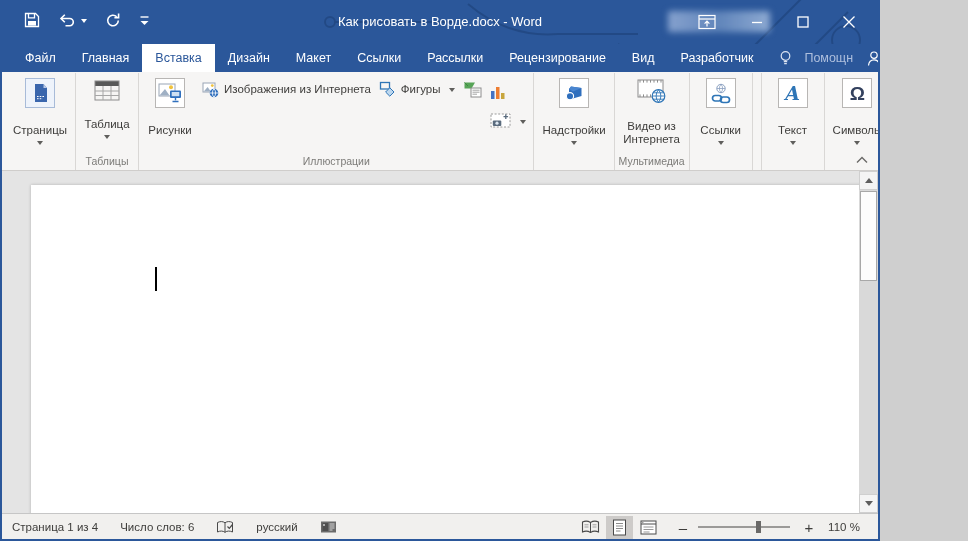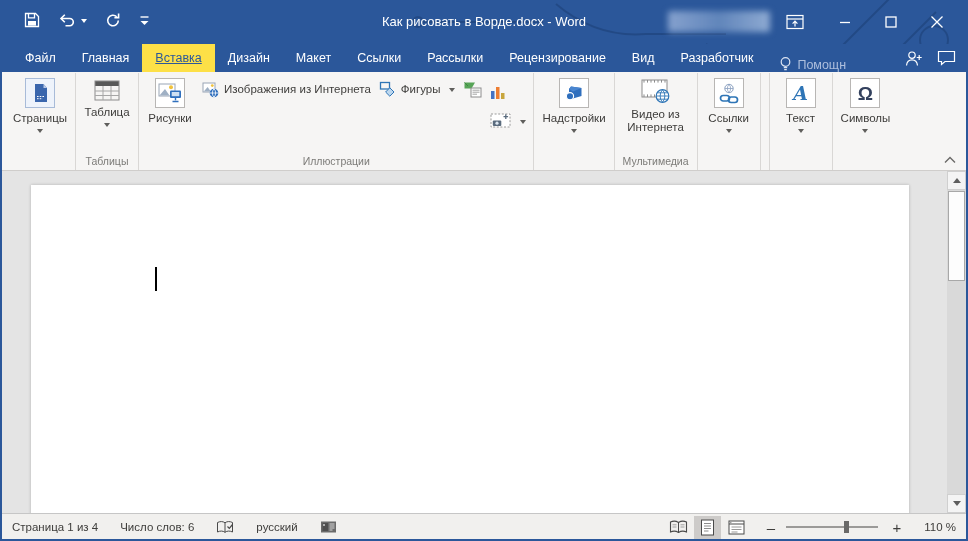--- a/index.html
+++ b/index.html
@@ -1,51 +1,51 @@
 <!DOCTYPE html>
 <html><head>
 <meta charset="utf-8">
 <style>
   * { margin:0; padding:0; box-sizing:border-box; }
   html,body { background:#cfcfcf; font-family:"Liberation Sans","DejaVu Sans",sans-serif; }
-  .window{ width:968px; height:541px; position:relative; background:#fff;
+  .window{ width:880px; height:541px; position:relative; background:#fff;
     border-left:2px solid #2b579a; border-right:2px solid #2b579a; border-bottom:2px solid #2b579a;
     overflow:hidden; }
   
   .titlebar{ height:44px; background:#2b579a; position:relative; color:#fff; }
   .circuit{ position:absolute; right:0; top:0; pointer-events:none; opacity:.55; }
   .qat{ position:absolute; left:16px; top:8px; display:flex; align-items:center; gap:6px; }
   .qat-btn{ background:none; border:none; color:#fff; display:flex; align-items:center; gap:2px;
     padding:4px 6px; cursor:default; }
   .title{ position:absolute; left:0; right:0; top:14px; text-align:center; font-size:13px; color:#fff; }
   .redaction{ position:absolute; left:666px; top:11px; width:102px; height:21px; border-radius:2px;
     background:linear-gradient(90deg, rgba(150,175,215,.85), rgba(110,145,195,.8), rgba(160,185,220,.85));
     filter:blur(3px); }
   .win-btns{ position:absolute; right:6px; top:0; height:44px; display:flex; align-items:center; }
   .win-btn{ width:46px; height:44px; background:none; border:none; display:flex; align-items:center;
     justify-content:center; color:#fff; }
   .win-btn.rdo{ margin-right:4px; }
   
   .tabrow{ height:28px; background:#2b579a; display:flex; align-items:stretch; padding-left:10px;
     color:#fff; font-size:12.5px; position:relative; }
   .tab{ padding:0 13px; display:flex; align-items:center; white-space:nowrap; cursor:default; }
-  .tab.active{ background:#fde047; color:#2b579a;text-decoration:underline; }
-  .tab.help{ color:#aebfdd; display:flex; gap:5px; align-items:flex-end; }
+  .tab.active{ background:#ffffff; color:#2b579a; }
+  .tab.help{ color:#aebfdd; display:flex; gap:12px; align-items:center; }
   .tabrow-right{ margin-left:auto; display:flex; align-items:center; padding-right:10px; gap:14px; }
   .tr-icon{ background:none; border:none; display:flex; align-items:center; }
   
   .ribbon{ height:99px; background:#f6f5f4; border-bottom:1px solid #cfcdcb; display:flex;
     position:relative; padding:1px 0 0 3px; }
   .group{ display:flex; flex-direction:column; border-right:1px solid #d9d7d5; }
   .group-body{ flex:1; display:flex; align-items:flex-start; padding:2px 3px 0; }
   .group-label{ height:17px; line-height:16px; font-size:10.5px; color:#7c7b78; text-align:center;
     white-space:nowrap; padding:0 4px; }
   .bb{ display:flex; flex-direction:column; align-items:center; min-width:56px; padding:3px 5px 0;
     background:none; border:none; cursor:default; }
-  .bb .lbl{ font-size:11.5px; color:#3e3d3b; margin-top:4px; line-height:13px; text-align:center; }
+  .bb .lbl{ font-size:11.5px; color:#3e3d3b; margin-top:16px; line-height:13px; text-align:center; }
   .iframe{ width:30px; height:30px; background:#fff; border:1px solid #b8b6b4; display:flex;
     align-items:center; justify-content:center; }
   .iframe.blue{ background:#eef3fb; border-color:#a8bbd8; }
   .car{ width:0; height:0; border:3.5px solid transparent; border-top:4px solid #5f5e5c; margin-top:4px; }
   .car-in{ display:inline-block; width:0; height:0; border:3px solid transparent;
     border-top:4px solid #5f5e5c; margin-left:4px; position:relative; top:2px; }
   .ill-col{ display:flex; flex-direction:row; padding-top:3px; }
   .sb{ display:flex; align-items:center; gap:5px; height:22px; padding:0 4px; background:none;
     border:none; font-size:11.5px; color:#3e3d3b; white-space:nowrap; cursor:default; }
   .ill-col2{ display:flex; flex-direction:column; gap:7px; padding-top:6px; }
@@ -73,21 +73,21 @@
     margin-right:22px; display:flex; align-items:center; white-space:nowrap; }
   .st-right{ margin-left:auto; display:flex; align-items:center; }
   .view-btn{ width:27px; height:23px; background:none; border:none; display:flex; align-items:center;
     justify-content:center; margin-left:2px; }
   .view-btn.sel{ background:#cdcbc9; }
   .zoom-out,.zoom-in{ background:none; border:none; font-size:15px; color:#3e3d3b; width:22px;
     margin-left:10px; }
   .zoom-in{ margin-left:8px; }
   .zoom-track{ width:92px; height:2px; background:#9b9a98; position:relative; margin-left:4px; }
   .zoom-thumb{ position:absolute; left:58px; top:-5px; width:5px; height:12px; background:#6a6968; }
-  .zoom-val{ width:48px; text-align:right; background:none; border:none; font-size:11.5px; color:#3e3d3b; }
+  .zoom-val{ width:48px; text-align:center; background:none; border:none; font-size:11.5px; color:#3e3d3b; }
 </style>
 </head>
 <body>
 
 <div class="window">
 
   <div class="titlebar">
     <svg class="circuit" width="560" height="72" viewBox="0 0 560 72">
       <g fill="none" stroke="#1c3f75" stroke-width="2">
         <circle cx="12" cy="22" r="5"></circle>

